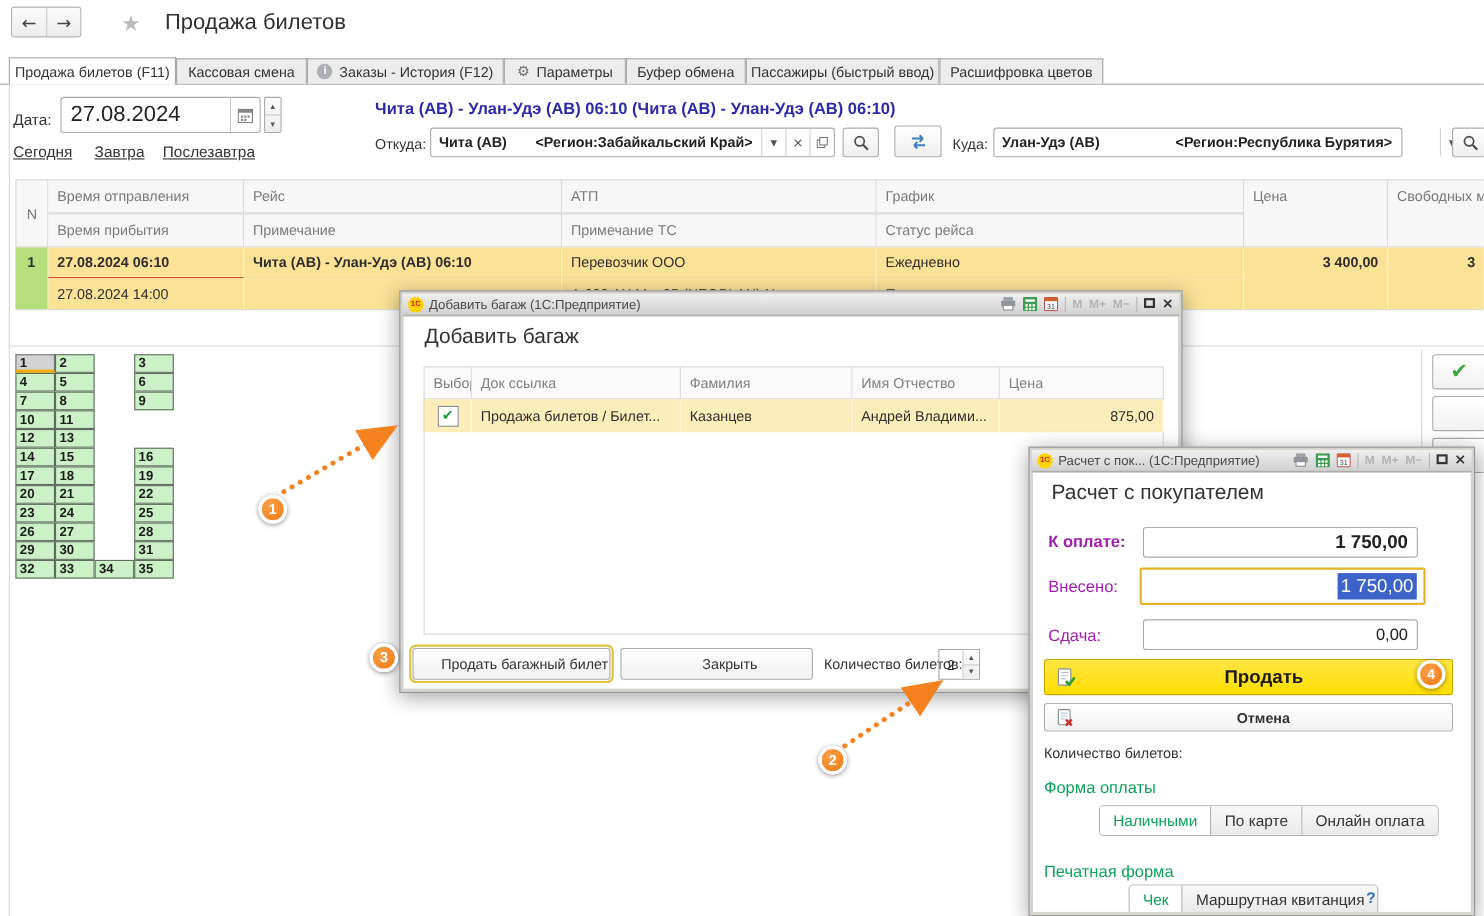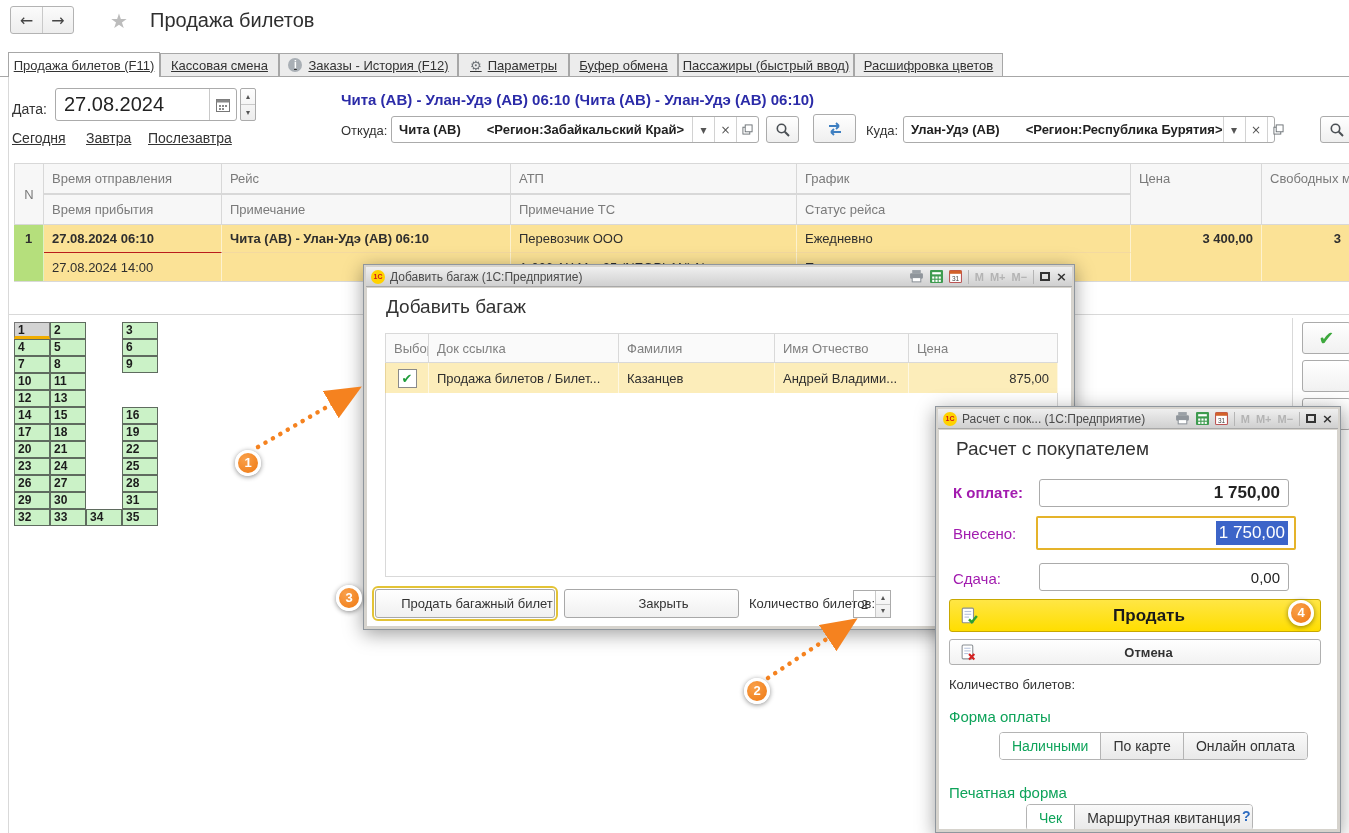--- a/index.html
+++ b/index.html
@@ -7,21 +7,21 @@
           font-family:"Liberation Sans",sans-serif;color:#333;}
   .abs{position:absolute;box-sizing:border-box;}
   
   .navgrp{display:flex;border:1px solid #b3b3b3;border-radius:3px;overflow:hidden;background:linear-gradient(#fbfbfb,#ededed);}
   .navbtn{width:31px;height:26px;border:none;background:transparent;font:16px "DejaVu Sans",sans-serif;color:#444;cursor:pointer;}
   .navbtn+.navbtn{border-left:1px solid #c9c9c9;}
   .star{font:20px "DejaVu Sans",sans-serif;color:#bcbcbc;}
   .pagetitle{font-size:20px;color:#2f2f2f;}
   
   .tab{position:absolute;top:53px;height:23px;background:#ececec;border:1px solid #a7a7a7;border-bottom:none;
-       display:flex;align-items:center;justify-content:center;gap:6px;font-size:13px;color:#333;cursor:pointer;box-sizing:border-box;text-decoration:underline;}
+       display:flex;align-items:center;justify-content:center;gap:6px;font-size:13px;color:#333;cursor:pointer;box-sizing:border-box;}
   .tab.active{top:52px;height:25px;background:#fff;z-index:3;}
   .tabline{background:#a7a7a7;}
   .infobadge{width:14px;height:14px;border-radius:50%;background:#a9afb5;color:#fff;font:bold 10px/14px "Liberation Sans",sans-serif;text-align:center;display:inline-block;}
   .gear{font:13px "DejaVu Sans",sans-serif;color:#6b7075;}
   
   .fld{border:1px solid #ababab;border-radius:3px;background:#fff;box-sizing:border-box;}
   .date-input{width:100%;height:100%;border:none;outline:none;font:20px "Liberation Sans",sans-serif;color:#222;padding:0 0 0 8px;background:transparent;box-sizing:border-box;}
   .calbtn{position:absolute;right:0;top:0;width:26px;height:100%;border-left:1px solid #c9c9c9;display:flex;align-items:center;justify-content:center;cursor:pointer;}
   .spinbox{display:flex;flex-direction:column;border:1px solid #ababab;border-radius:2px;background:linear-gradient(#fdfdfd,#ededed);}
   .spinhalf{flex:1;display:flex;align-items:center;justify-content:center;font:8px "DejaVu Sans",sans-serif;color:#555;cursor:pointer;}
@@ -189,21 +189,21 @@
         <line x1="9.8" y1="9.8" x2="14" y2="14" stroke="#4a4f54" stroke-width="2"></line>
       </svg>
   </div>
   <div class="abs toolbtn" style="left:813px;top:114px;width:43px;height:29px;">
     <svg class="icon" width="18" height="16" viewBox="0 0 18 16">
         <path d="M3 5h10M13 5l-3-3M13 5l-3 3" fill="none" stroke="#3E7FC1" stroke-width="1.8"></path>
         <path d="M15 11H5M5 11l3-3M5 11l3 3" fill="none" stroke="#3E7FC1" stroke-width="1.8"></path>
       </svg>
   </div>
   <span class="abs lbl" style="left:866px;top:123px;">Куда:</span>
-  <div class="abs combo" style="left:903px;top:116px;width:372px;height:27px;">
+  <div class="abs combo" style="left:903px;top:116px;width:372px;height:27px;gap:43px;">
     <span class="city">Улан-Удэ (АВ)</span>
     <span class="region">&lt;Регион:Республика Бурятия&gt;</span>
     <span class="cbtns">
       <span class="cbtn">▾</span>
       <span class="cbtn">×</span>
       <span class="cbtn">
         <svg class="icon" width="11" height="11" viewBox="0 0 12 12">
             <rect x="1" y="3.5" width="7.5" height="7.5" fill="#fff" stroke="#6a6f74"></rect>
             <rect x="3.5" y="1" width="7.5" height="7.5" fill="#fff" stroke="#6a6f74"></rect>
           </svg>

